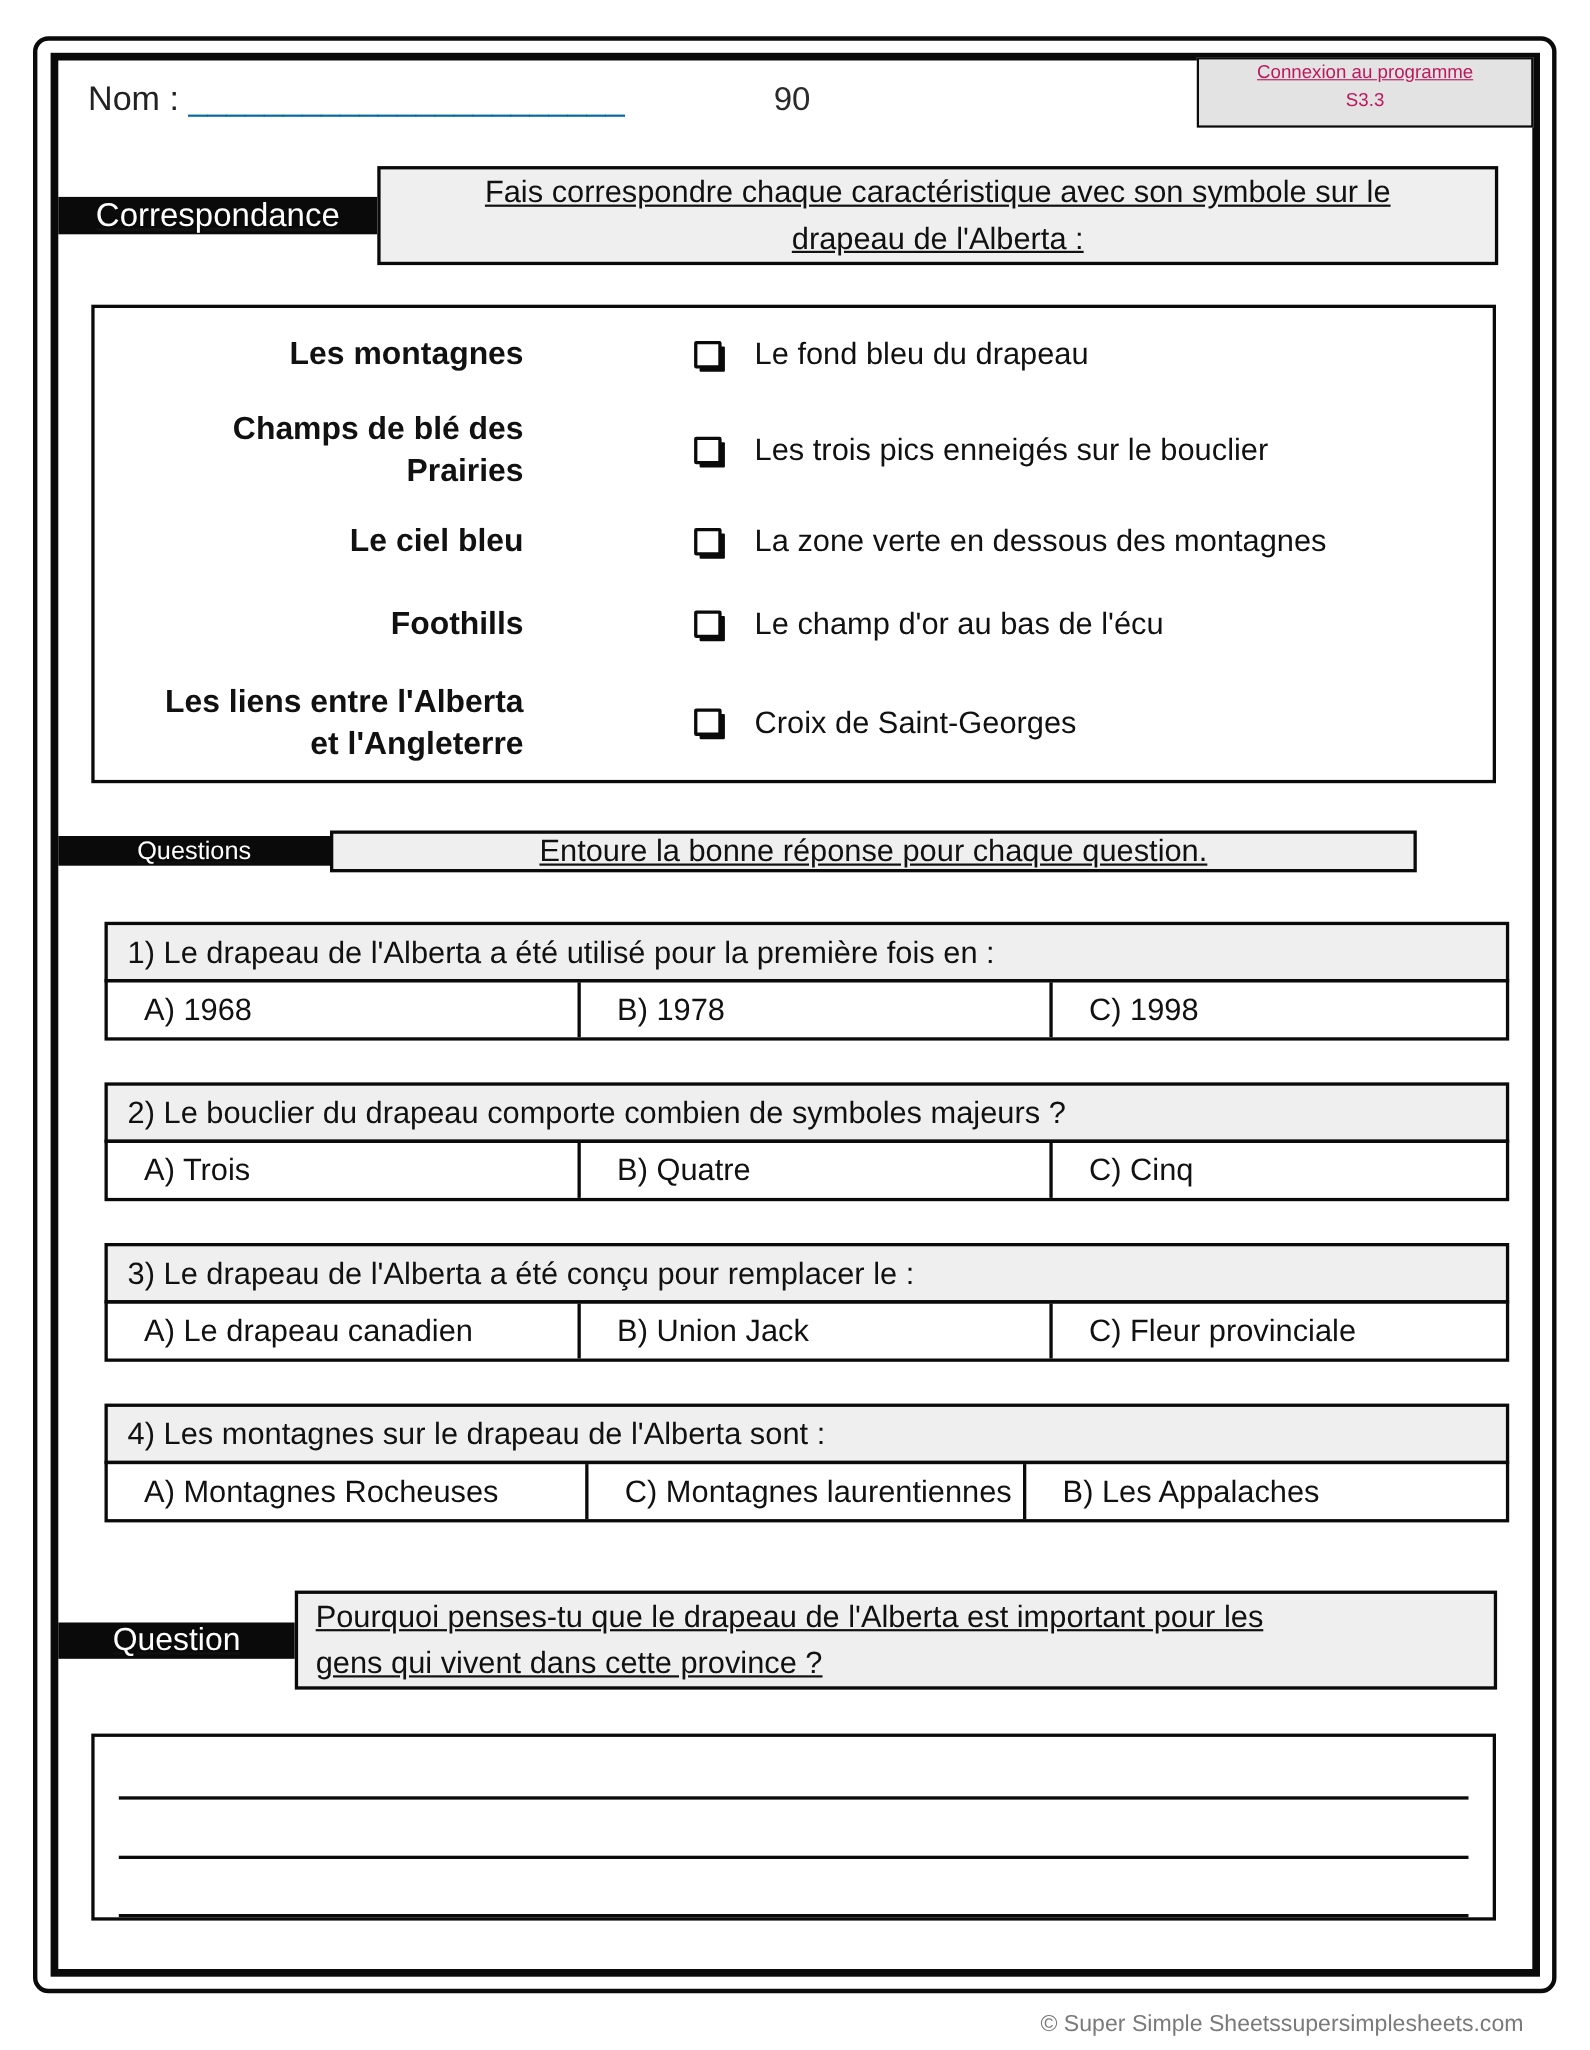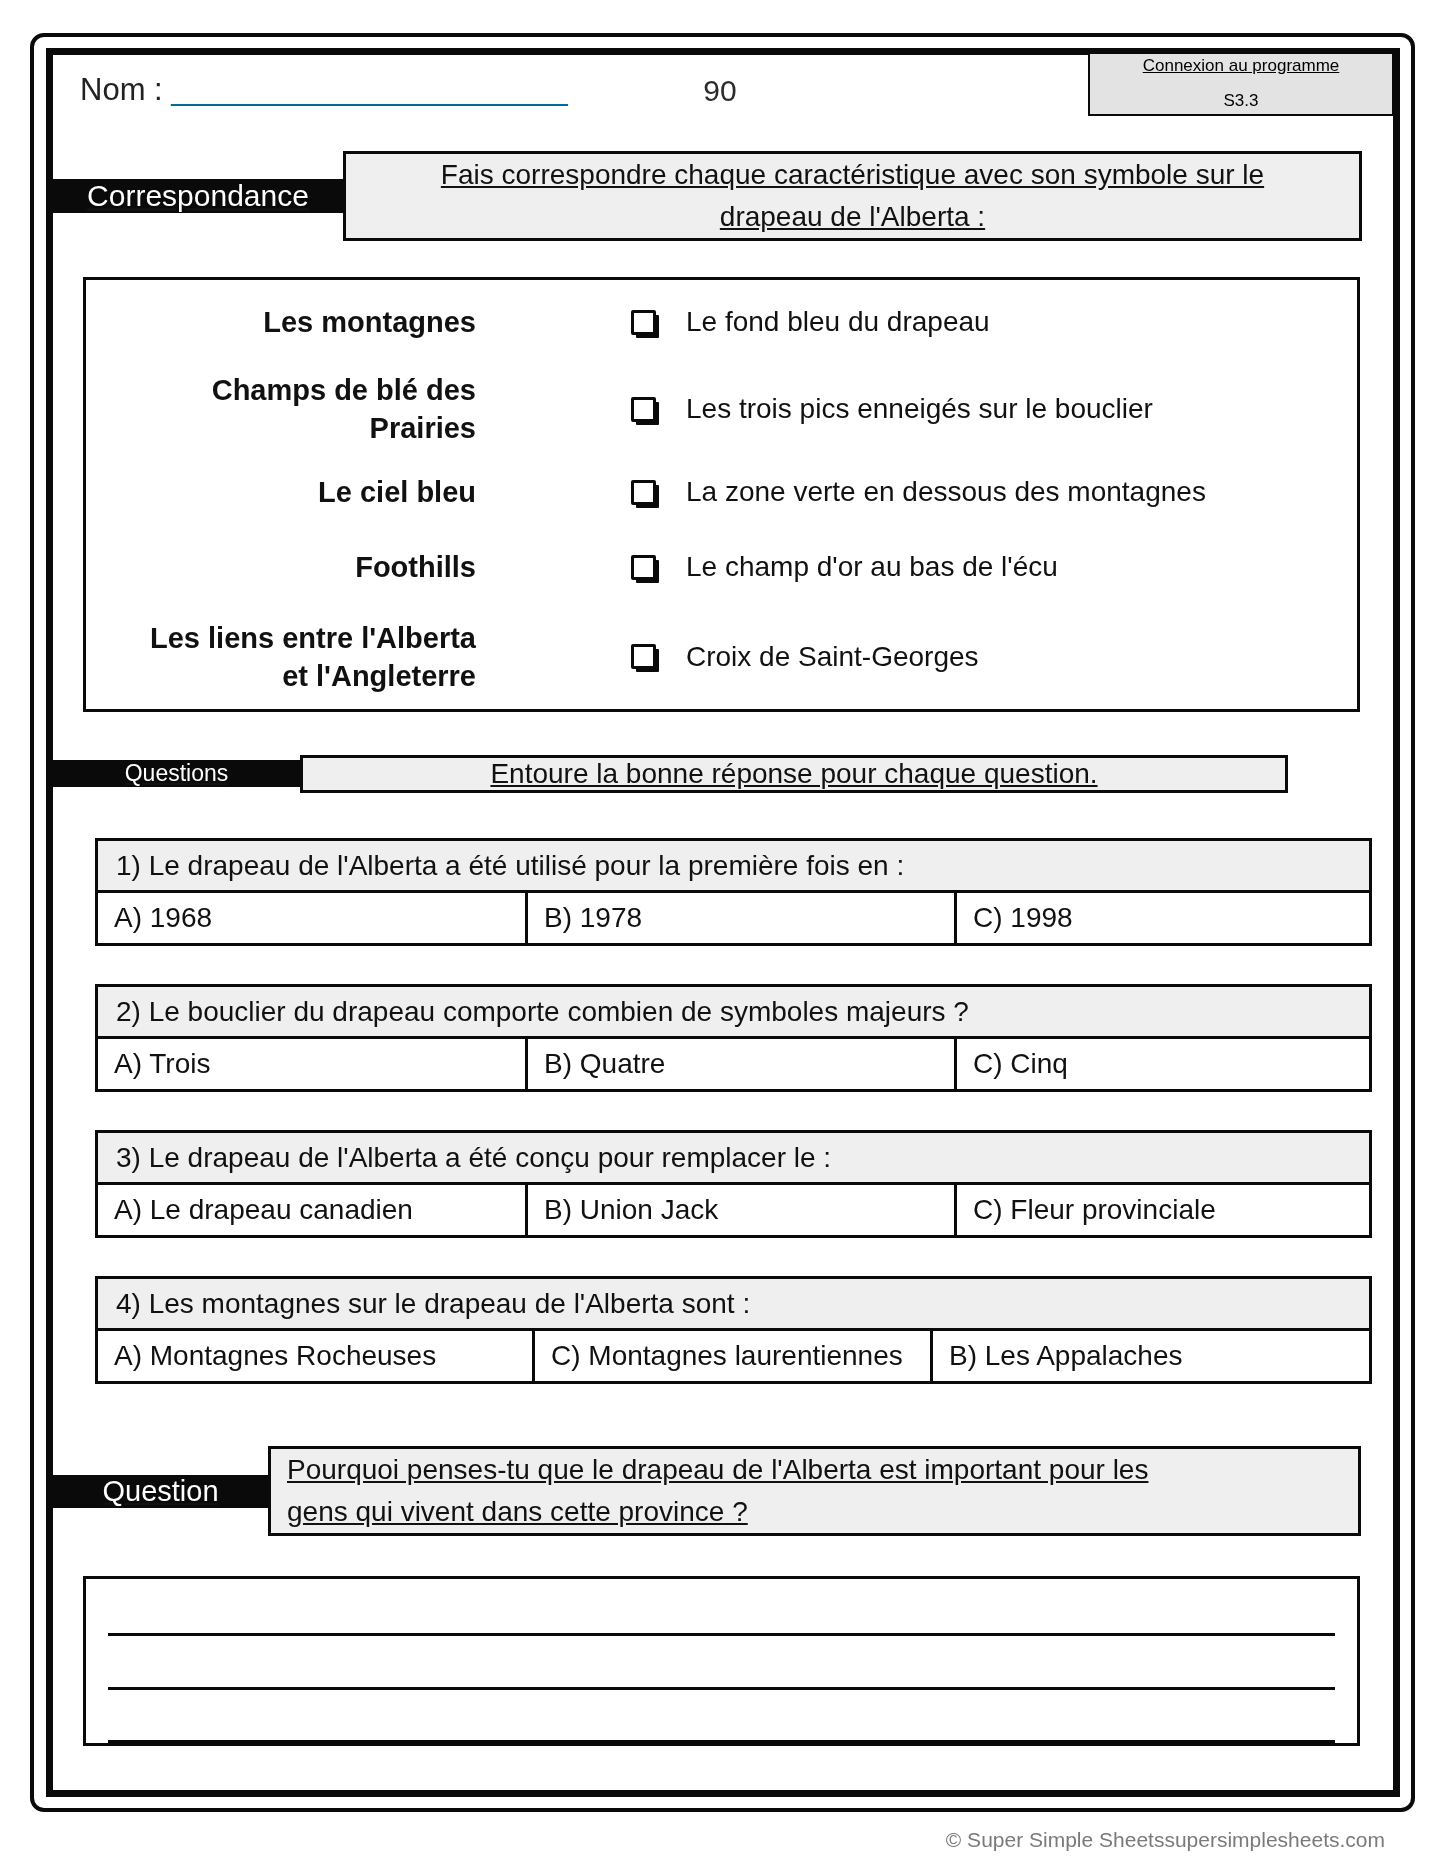--- a/index.html
+++ b/index.html
@@ -5,21 +5,21 @@
   html,body{margin:0;padding:0;background:#fff;}
   body{width:1445px;height:1864px;position:relative;font-family:"Liberation Sans","DejaVu Sans",sans-serif;color:#111;}
   .sheet{position:absolute;inset:0;background:#fff;}
   .outer-border{position:absolute;left:30px;top:33px;width:1385px;height:1779px;border:4px solid #0a0a0a;border-radius:14px;box-sizing:border-box;}
   .inner-border{position:absolute;left:46px;top:48px;width:1354px;height:1749px;border:7px solid #0a0a0a;box-sizing:border-box;}
 
   
   .name-row{position:absolute;left:80px;top:72px;font-size:31px;color:#222;white-space:nowrap;}
   .name-line{letter-spacing:0;color:#0369a1;}
   .page-number{position:absolute;left:650px;top:74px;width:140px;text-align:center;font-size:30px;color:#2b2b2b;}
-  .program-box{position:absolute;left:1088px;top:52px;width:306px;height:64px;background:#e3e3e3;border:2px solid #0a0a0a;box-sizing:border-box;display:flex;flex-direction:column;justify-content:space-between;align-items:center;font-size:17px;color:#000000;line-height:1.45;}
+  .program-box{position:absolute;left:1088px;top:52px;width:306px;height:64px;background:#e3e3e3;border:2px solid #0a0a0a;box-sizing:border-box;display:flex;flex-direction:column;justify-content:flex-start;align-items:center;font-size:17px;color:#be185d;line-height:1.45;}
   .program-box .u{text-decoration:underline;}
 
   
   .bar{position:absolute;display:flex;align-items:center;text-decoration:underline;}
   .bar-label{background:#0a0a0a;color:#fff;display:flex;align-items:center;justify-content:center;flex:0 0 auto;box-sizing:border-box;}
   .bar-instruction{background:#efefef;border:3px solid #0a0a0a;box-sizing:border-box;display:flex;align-items:center;justify-content:center;text-align:center;white-space:pre-line;}
 
   .bar-correspondance{left:53px;top:147px;height:98px;}
   .bar-correspondance .bar-label{width:290px;font-size:30px;}
   .bar-correspondance .bar-instruction{width:1019px;font-size:28px;line-height:42px;}
@@ -41,21 +41,21 @@
   .match-row:nth-child(4){height:74px;}
   .match-row:nth-child(5){height:105px;}
   .match-left{width:390px;text-align:right;font-weight:bold;font-size:29px;line-height:38px;white-space:pre-line;flex:0 0 auto;}
   .match-right{display:flex;align-items:center;margin-left:155px;gap:30px;font-size:28px;}
   .checkbox{width:19px;height:19px;background:#fff;border:3px solid #0a0a0a;border-radius:2px;box-shadow:4px 4px 0 -1px #0a0a0a;flex:0 0 auto;}
 
   
   .q-block{position:absolute;left:83px;width:1277px;margin-left:12px;}
   .q-prompt{height:55px;background:#efefef;border:3px solid #0a0a0a;box-sizing:border-box;display:flex;align-items:center;padding-left:18px;font-size:28px;}
   .q-options{margin-top:-3px;height:56px;border:3px solid #0a0a0a;box-sizing:border-box;display:flex;}
-  .q-cell{display:flex;align-items:center;padding-left:16px;font-size:28px;box-sizing:border-box;}
+  .q-cell{display:flex;align-items:center;padding-left:33px;font-size:28px;box-sizing:border-box;}
   .q-cell + .q-cell{border-left:3px solid #0a0a0a;}
   .cols-a .q-cell:nth-child(1){width:427px;}
   .cols-a .q-cell:nth-child(2){width:429px;}
   .cols-a .q-cell:nth-child(3){flex:1;}
   .cols-b .q-cell:nth-child(1){width:434px;}
   .cols-b .q-cell:nth-child(2){width:398px;}
   .cols-b .q-cell:nth-child(3){flex:1;}
   .q1{top:838px;} .q2{top:984px;} .q3{top:1130px;} .q4{top:1276px;}
 
   

